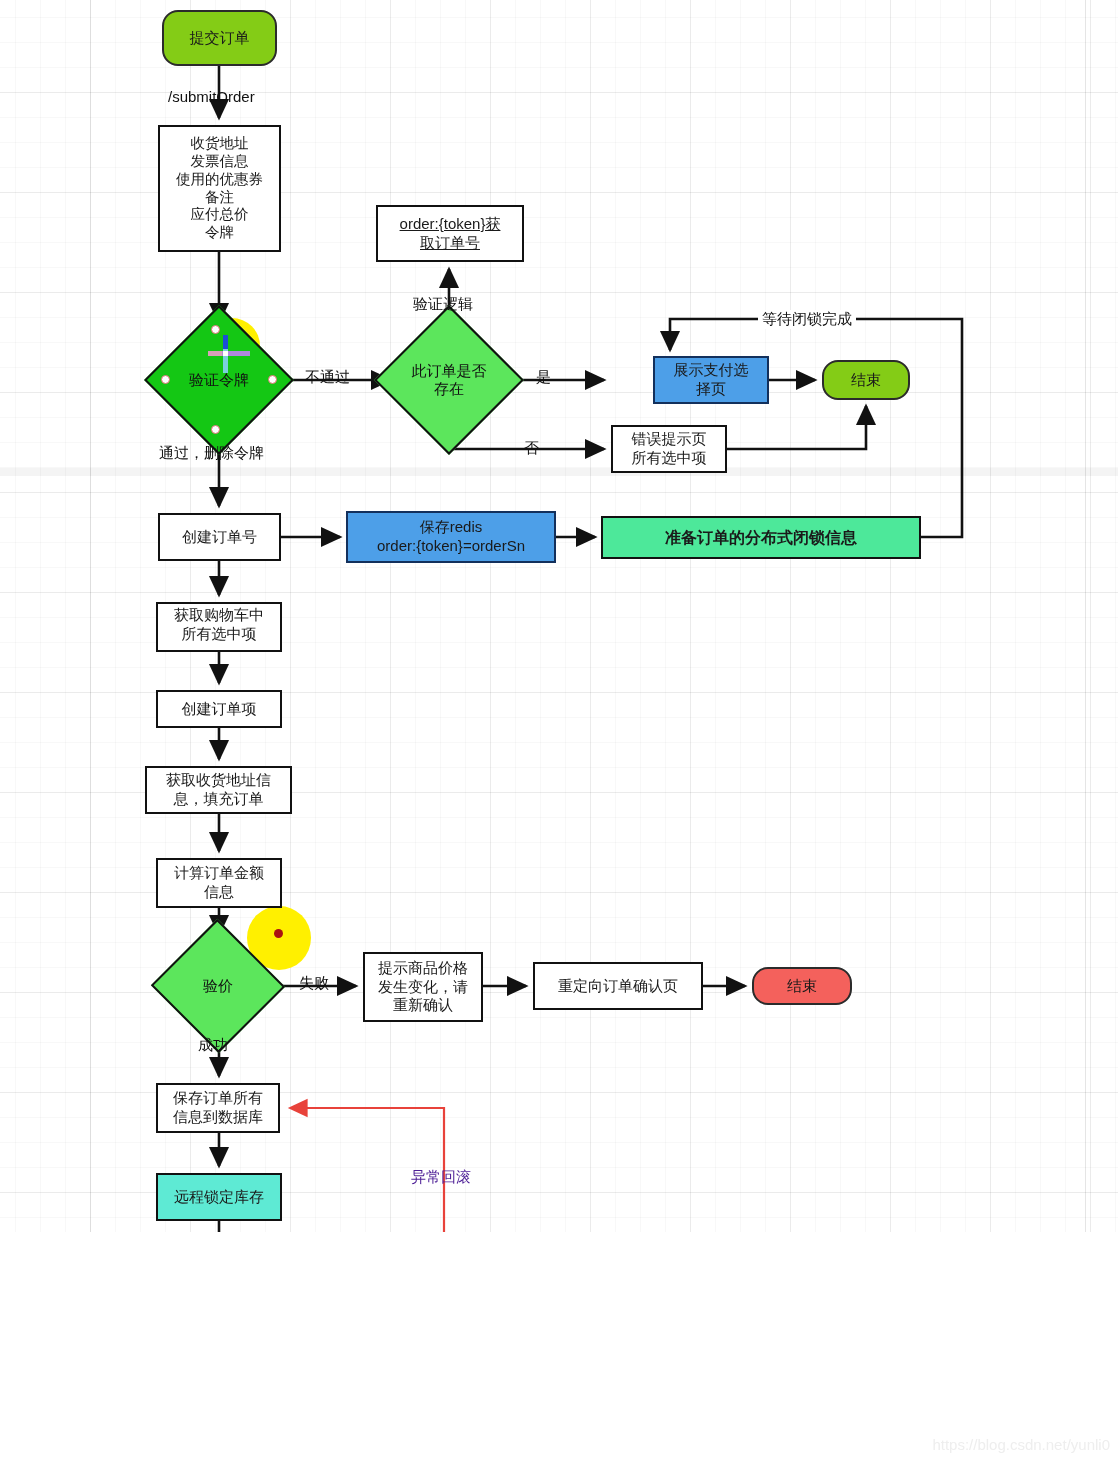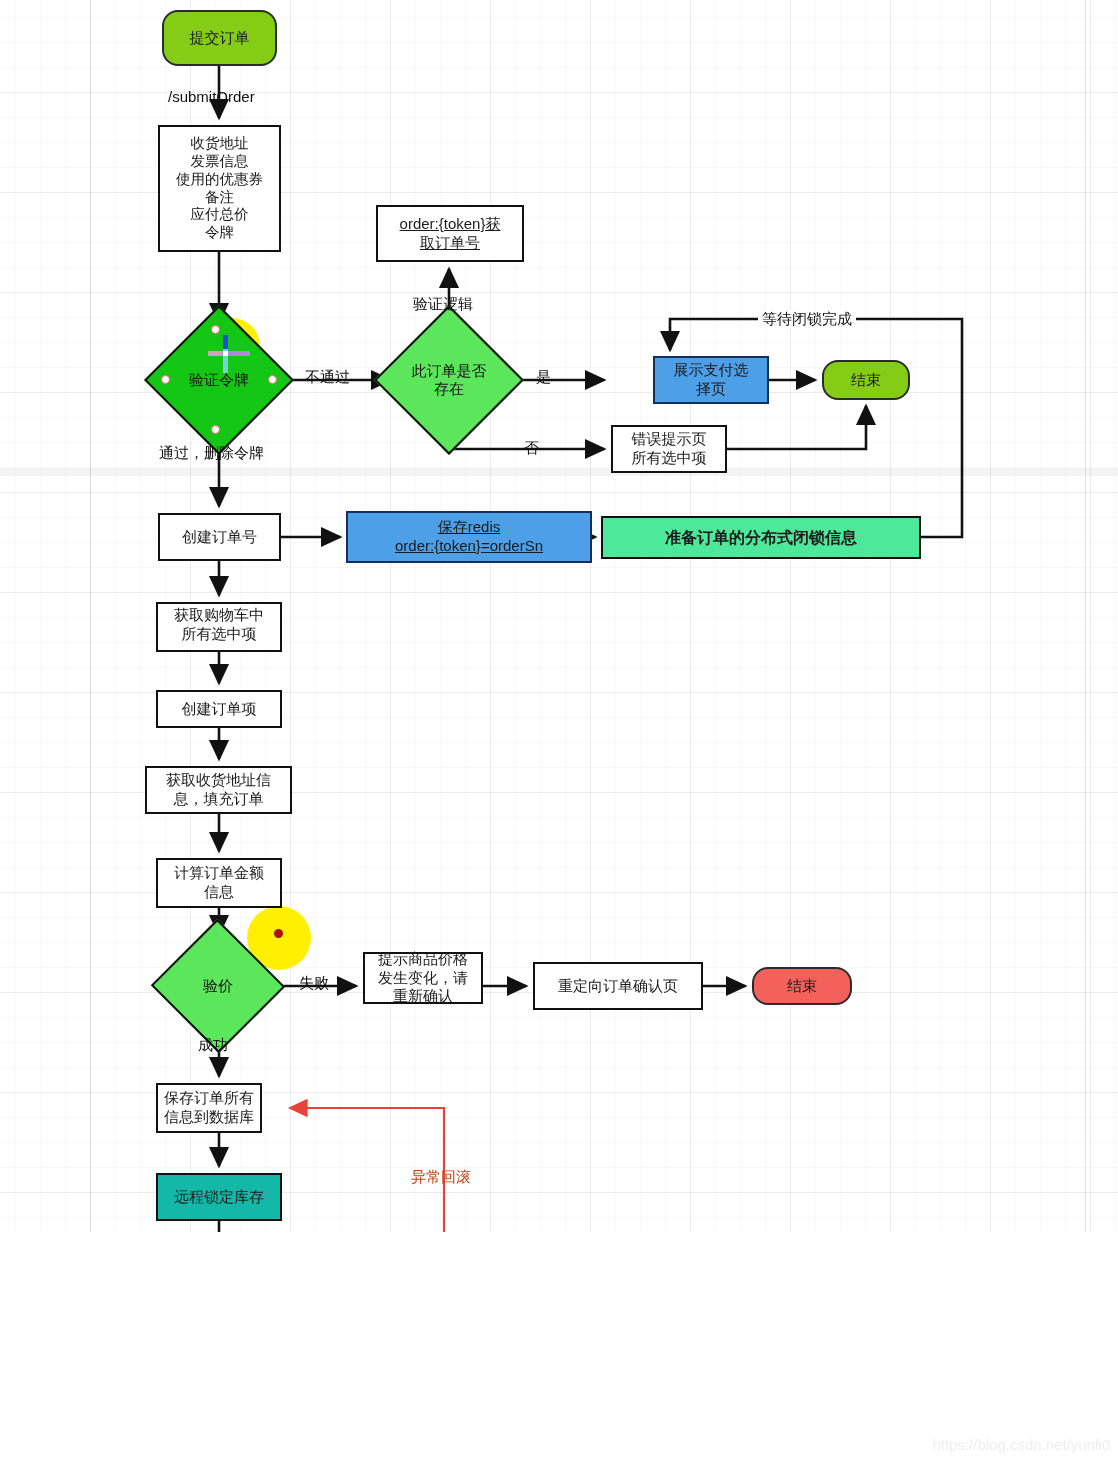--- a/index.html
+++ b/index.html
@@ -67,21 +67,21 @@
     background:#4D9FE8;
     border:2.5px solid #13305c;
   }
   .springgreen{
     background:#4DE89A;
     border:2.5px solid #111111;
     font-weight:bold;
     font-size:16px;
   }
   .cyan{
-    background:#14b8a6;
+    background:#5eead4;
     border:2.5px solid #111111;
   }
   
   .diamond{
     position:absolute;
     z-index:5;
   }
   .diamond .dshape{
     position:absolute;left:0;top:0;width:100%;height:100%;
     background:#5CE65C;
@@ -116,21 +116,21 @@
   
   #cursor{position:absolute;z-index:30;}
 
   
   .elabel{
     position:absolute;
     font-size:15px;color:#111;
     white-space:nowrap;
     z-index:6;
   }
-  .elabel.red{color:#c2410c;}
+  .elabel.red{color:#4c1d95;}
   
   #wires{position:absolute;left:0;top:0;width:1118px;height:1465px;z-index:4;}
   #wires .w{fill:none;stroke:#111111;stroke-width:2.6px;}
   #wires .wr{fill:none;stroke:#E8423A;stroke-width:2.2px;}
   
   #watermark{
     position:absolute;right:8px;bottom:12px;
     font-size:15px;color:#eeeeee;
     z-index:20;white-space:nowrap;
   }
@@ -246,50 +246,50 @@
   <div class="node blue" style="left:611px;top:356px;width:116px;height:48px;margin-left:42px;">展示支付选
 择页</div>
 
   <div class="node pill" style="left:822px;top:360px;width:88px;height:40px;">结束</div>
 
   <div class="node rect" style="left:611px;top:425px;width:116px;height:48px;">错误提示页
 所有选中项</div>
 
   <div class="node rect" style="left:158px;top:513px;width:123px;height:48px;text-align:right;">创建订单号</div>
 
-  <div class="node blue" style="left:346px;top:511px;width:246px;height:52px;text-decoration:underline;">保存redis
+  <div class="node blue" style="left:346px;top:511px;width:210px;height:52px;">保存redis
 order:{token}=orderSn</div>
 
   <div class="node springgreen" style="left:601px;top:516px;width:320px;height:43px;">准备订单的分布式闭锁信息</div>
 
   <div class="node rect" style="left:156px;top:602px;width:126px;height:50px;font-family:Liberation Mono, monospace;">获取购物车中
 所有选中项</div>
 
   <div class="node rect" style="left:156px;top:690px;width:126px;height:38px;">创建订单项</div>
 
   <div class="node rect" style="left:145px;top:766px;width:147px;height:48px;">获取收货地址信
 息，填充订单</div>
 
   <div class="node rect" style="left:156px;top:858px;width:126px;height:50px;">计算订单金额
 信息</div>
 
   <div class="diamond" style="left:170px;top:939px;width:96px;height:94px;">
     <div class="dshape"></div>
     <div class="dlabel">验价</div>
   </div>
 
-  <div class="node rect" style="left:363px;top:952px;width:120px;height:52px;">提示商品价格
+  <div class="node rect" style="left:363px;top:952px;width:120px;height:70px;">提示商品价格
 发生变化，请
 重新确认</div>
 
   <div class="node rect" style="left:533px;top:962px;width:170px;height:48px;">重定向订单确认页</div>
 
   <div class="node pill bright" style="left:752px;top:967px;width:100px;height:38px;">结束</div>
 
-  <div class="node rect" style="left:156px;top:1083px;width:106px;height:50px;">保存订单所有
+  <div class="node rect" style="left:156px;top:1083px;width:124px;height:50px;">保存订单所有
 信息到数据库</div>
 
   <div class="node cyan" style="left:156px;top:1173px;width:126px;height:48px;">远程锁定库存</div>
 
   <div class="elabel" style="left:168px;top:88px;">/submitOrder</div>
   <div class="elabel" style="left:305px;top:368px;">不通过</div>
   <div class="elabel" style="left:413px;top:295px;">验证逻辑</div>
   <div class="elabel" style="left:536px;top:368px;">是</div>
   <div class="elabel" style="left:524px;top:439px;">否</div>
   <div class="elabel" style="left:758px;top:310px;background:#fff;padding:0 4px;">等待闭锁完成</div>

